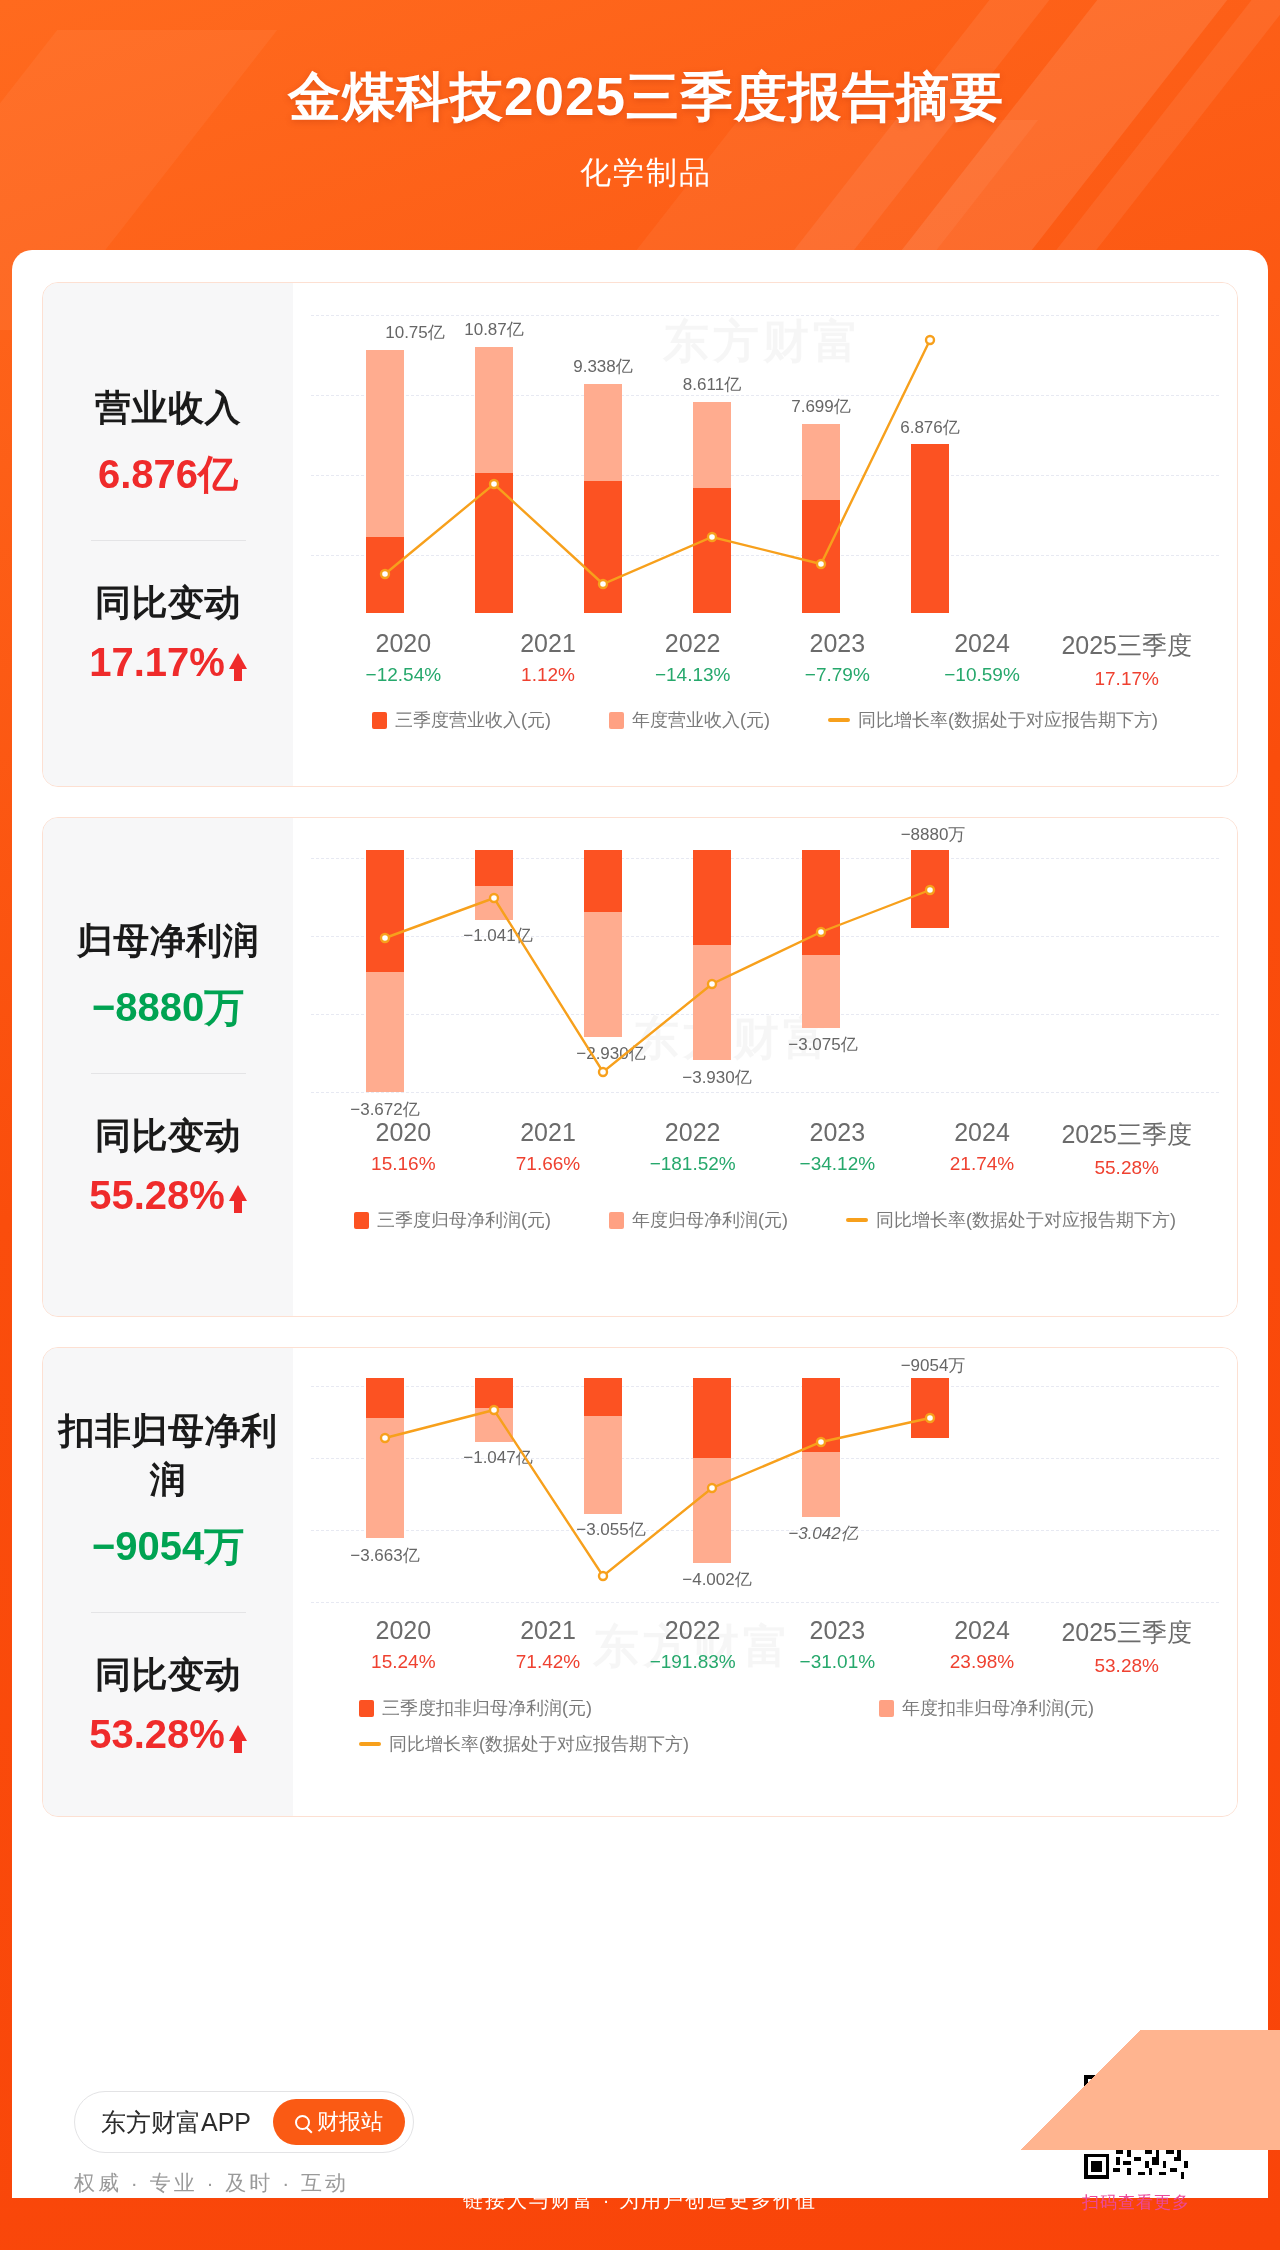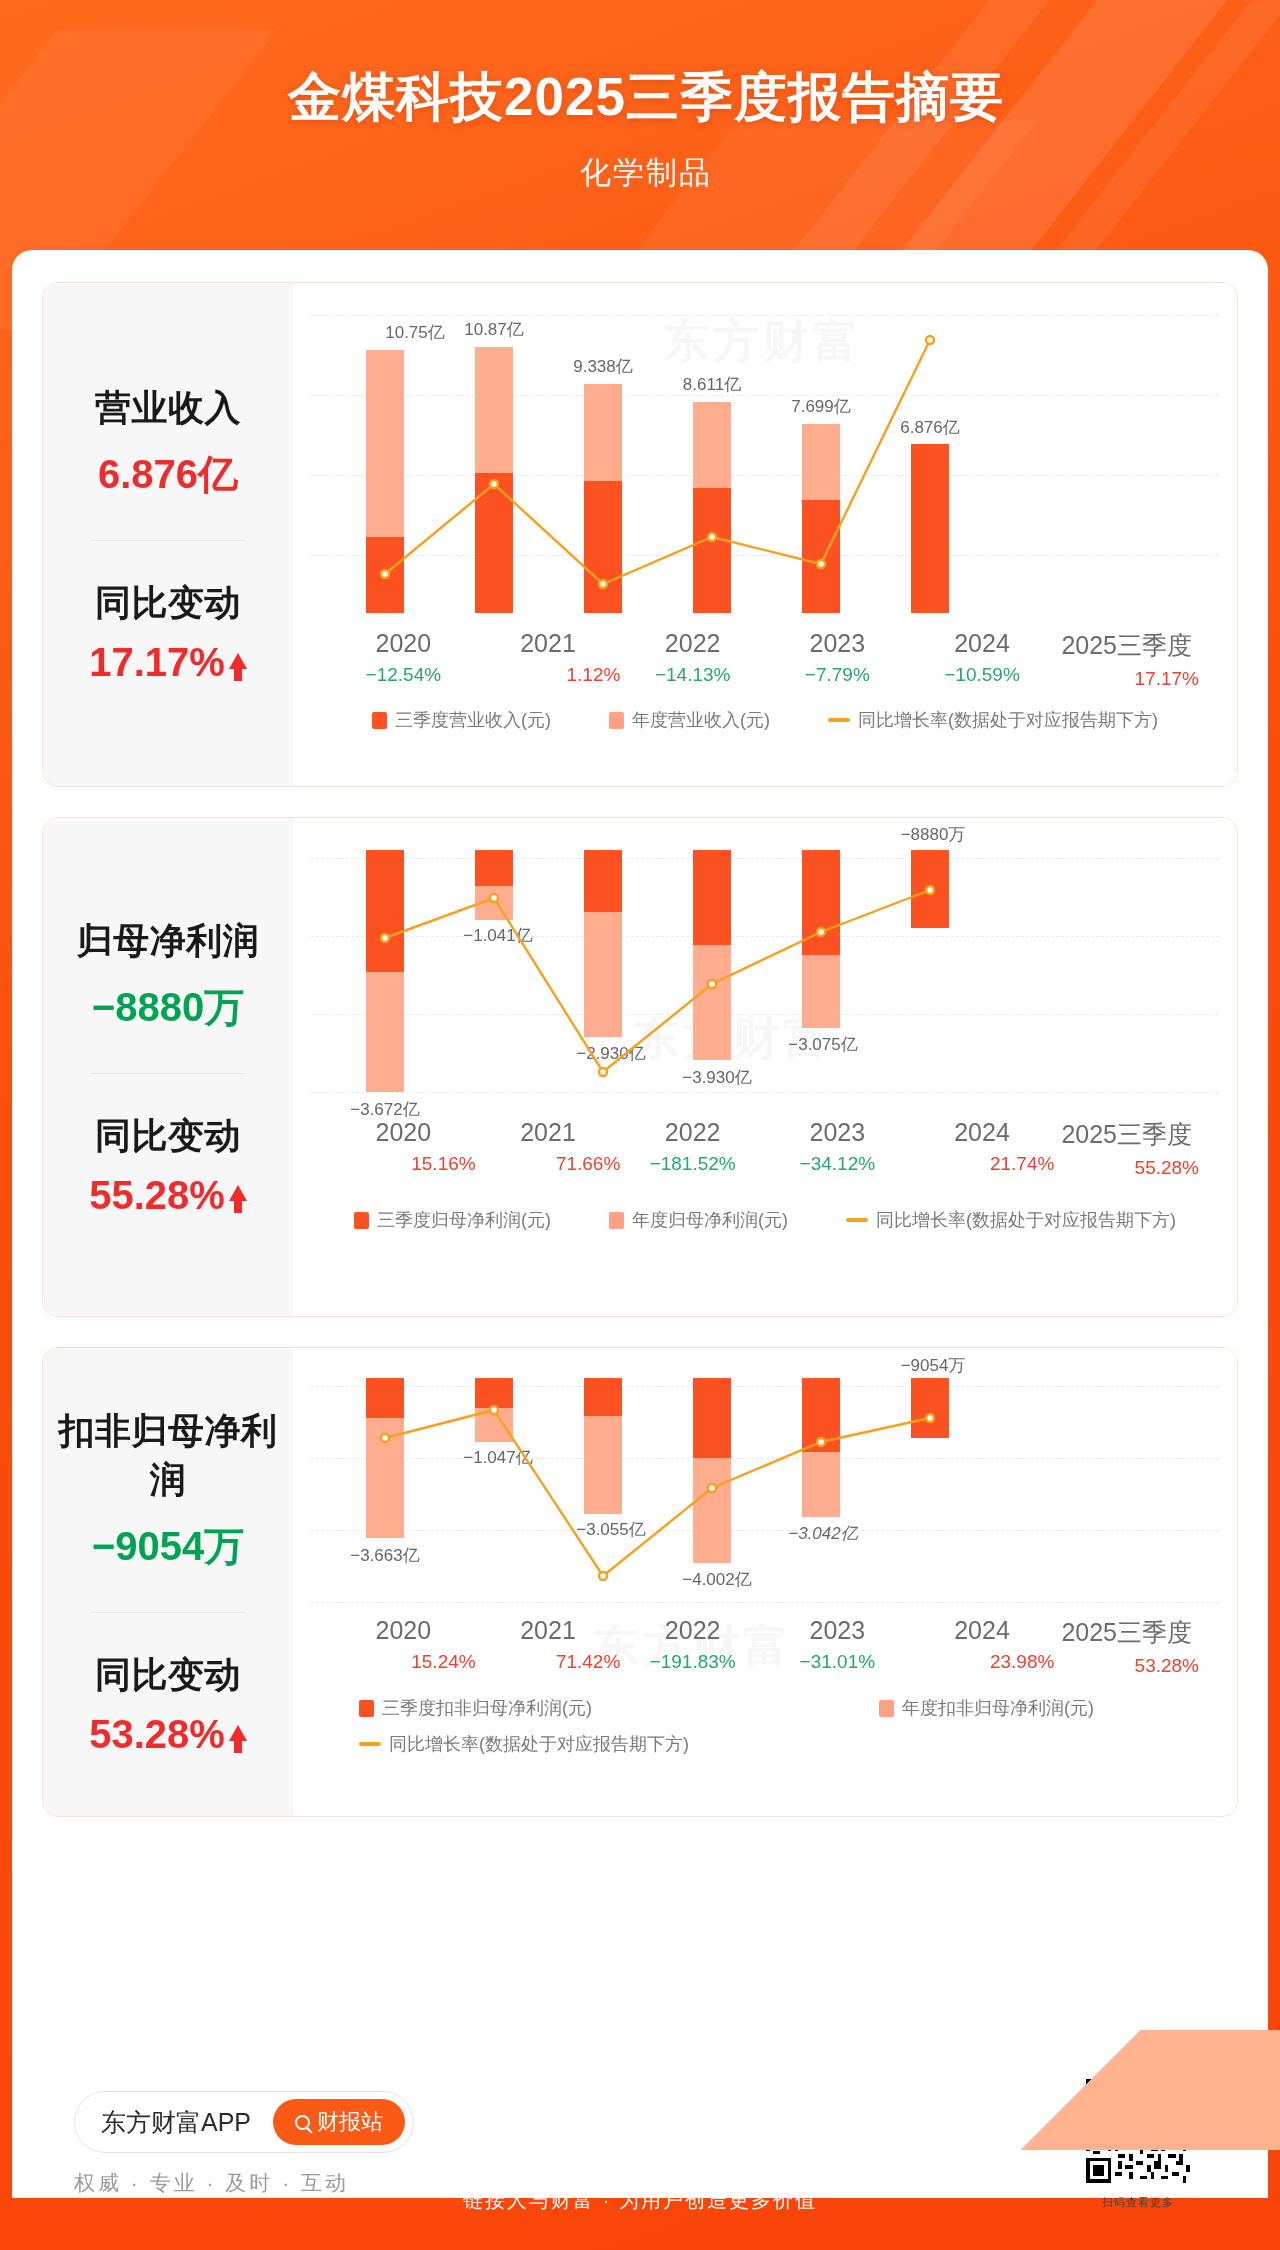--- a/index.html
+++ b/index.html
@@ -60,21 +60,21 @@
 
   .blabel { position: absolute; font-size: 17px; color: #666; white-space: nowrap;
     transform: translateX(-50%); }
 
   .lineSvg { position: absolute; left: 0; top: 0; overflow: visible; }
 
   .xaxis { position: absolute; left: 0; right: 0; display: flex; }
   .xcell { flex: 1; text-align: center; }
   .xyear { font-size: 25px; color: #6b6b6b; }
   .xpct { margin-top: 6px; font-size: 19px; }
-  .xpct.up { color: #ef4130; text-align: right; }
+  .xpct.up { color: #ef4130; }
   .xpct.down { color: #26a86c; }
 
   .legend { position: absolute; left: 0; right: 0; display: flex; align-items: center;
     justify-content: center; gap: 58px; font-size: 18px; color: #7a7a7a; flex-wrap: wrap; }
   .lg { display: flex; align-items: center; gap: 8px; white-space: nowrap; }
   .sw { width: 15px; height: 17px; border-radius: 2px; }
   .sw.q3 { background: #fc5222; }
   .sw.yr { background: #ffa183; }
   .sw.ln { width: 22px; height: 4px; border-radius: 2px; background: #f7a01c; }
 
@@ -88,21 +88,21 @@
     border-radius: 34px; padding: 7px 8px 7px 26px; gap: 22px; }
   .appname { font-size: 25px; color: #2b2b2b; }
   .appbtn { display: inline-flex; align-items: center; gap: 7px; background: #fa5a14;
     color: #fff; font-size: 22px; border-radius: 26px; padding: 8px 22px; }
   .mag { width: 15px; height: 15px; border: 2px solid #fff; border-radius: 50%;
     position: relative; display: inline-block; }
   .mag::after { content: ""; position: absolute; right: -5px; bottom: -3px;
     width: 8px; height: 2px; background: #fff; transform: rotate(45deg); }
   .slogan { margin-top: 16px; font-size: 21px; color: #9a9a9a; letter-spacing: 3px; }
   .qrwrap { text-align: center; }
-  .qrcap { margin-top: 8px; font-size: 11px; color: #404040; letter-spacing: 1px; }
+  .qrcap { margin-top: 8px; font-size: 17px; color: #ec4899; letter-spacing: 1px; }
 
   .bottombar { position: absolute; left: 0; bottom: 0; width: 1280px; height: 100px;
     display: flex; align-items: center; justify-content: center; }
   .bottomtext { color: #fff; font-size: 20px; letter-spacing: 2px; }
   .corner { position: absolute; right: 0; bottom: 100px; width: 420px; height: 120px;
     background: linear-gradient(135deg, transparent 52%, #ffb48f 52%); }
 </style>
 </head>
 <body>
 

